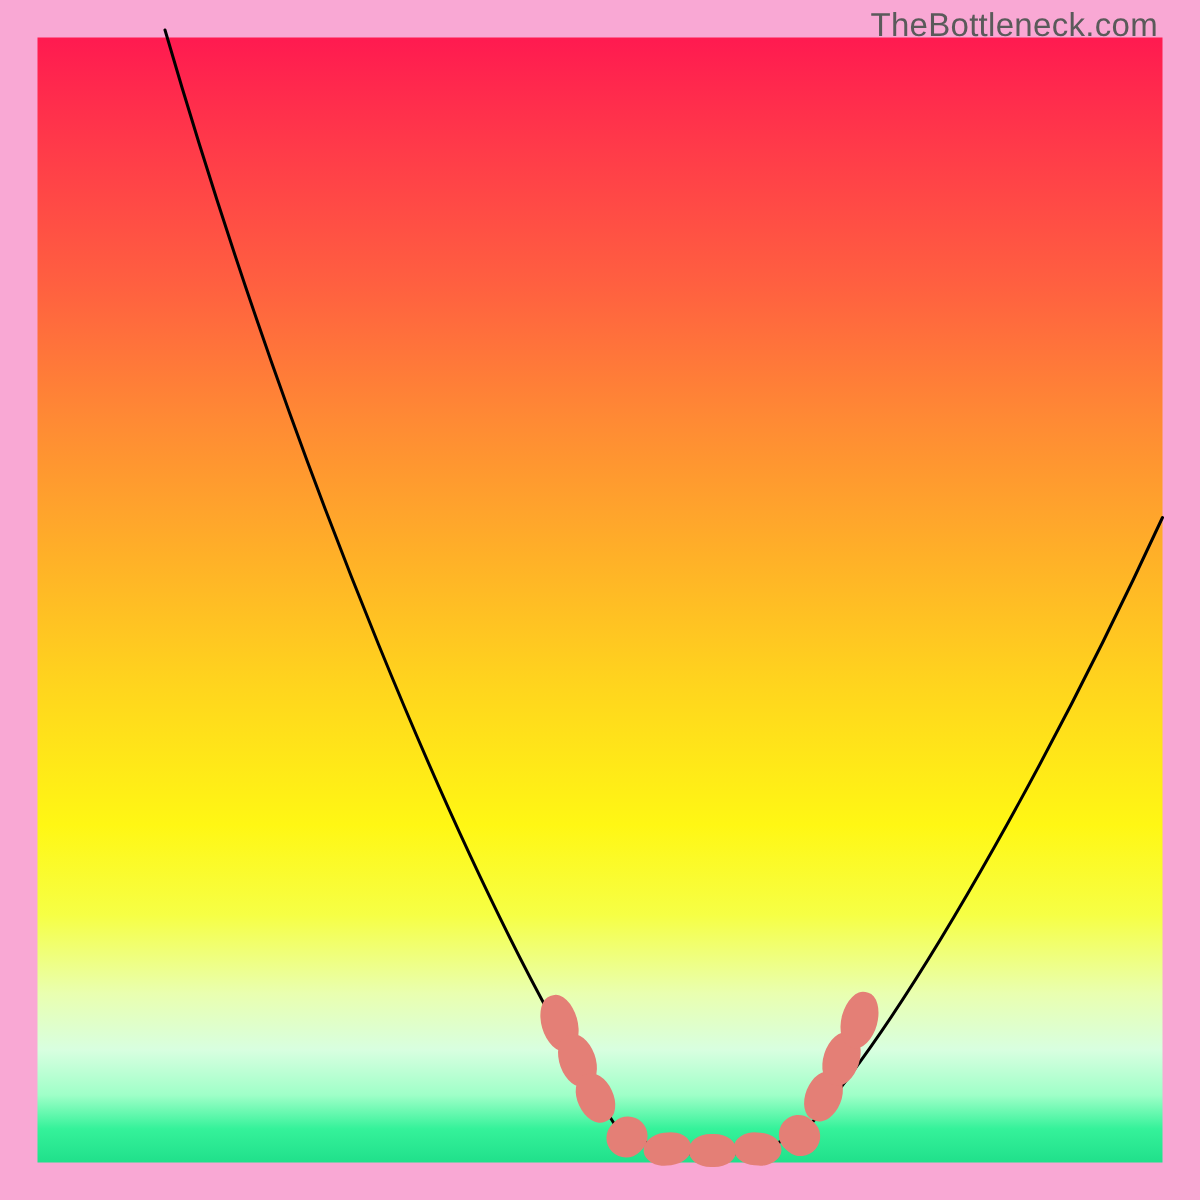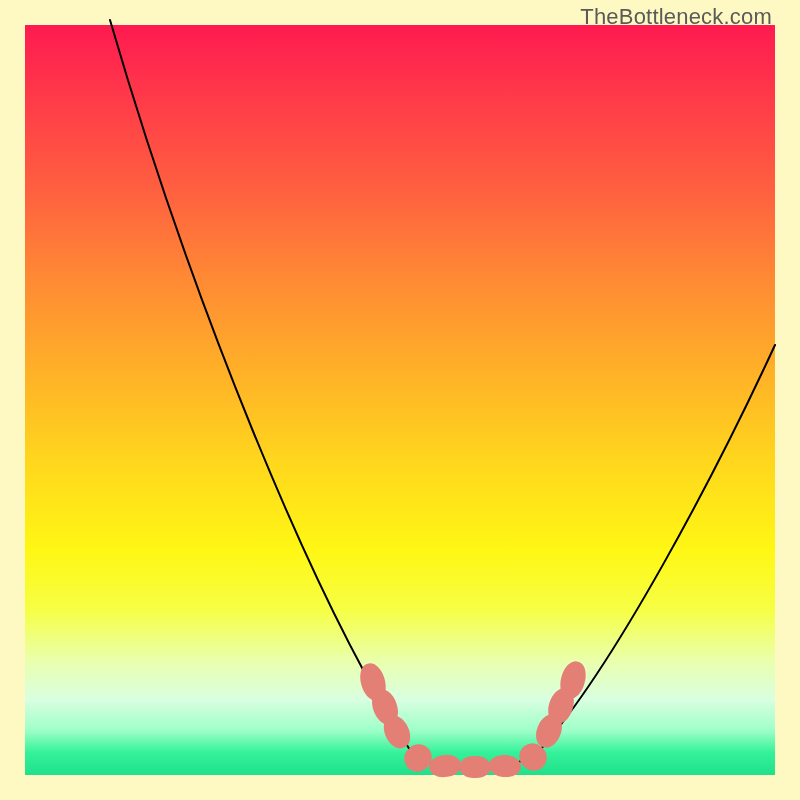--- a/index.html
+++ b/index.html
@@ -1,16 +1,16 @@
 <!DOCTYPE html>
 <html><head>
 <meta charset="utf-8">
 <style>
 html,body{margin:0;padding:0;width:800px;height:800px;overflow:hidden}
-.canvas{position:relative;width:800px;height:800px;background:#fef9c3}
+.canvas{position:relative;width:800px;height:800px;background:#f9a8d4}
 .plot-frame{
   position:absolute;
   left:25px;top:25px;
   width:750px;height:750px;
   background:linear-gradient(to bottom,
     #ff1a50 0%,
     #ff3b49 10%,
     #ff6040 22%,
     #ff8a34 34%,
     #ffb028 46%,

